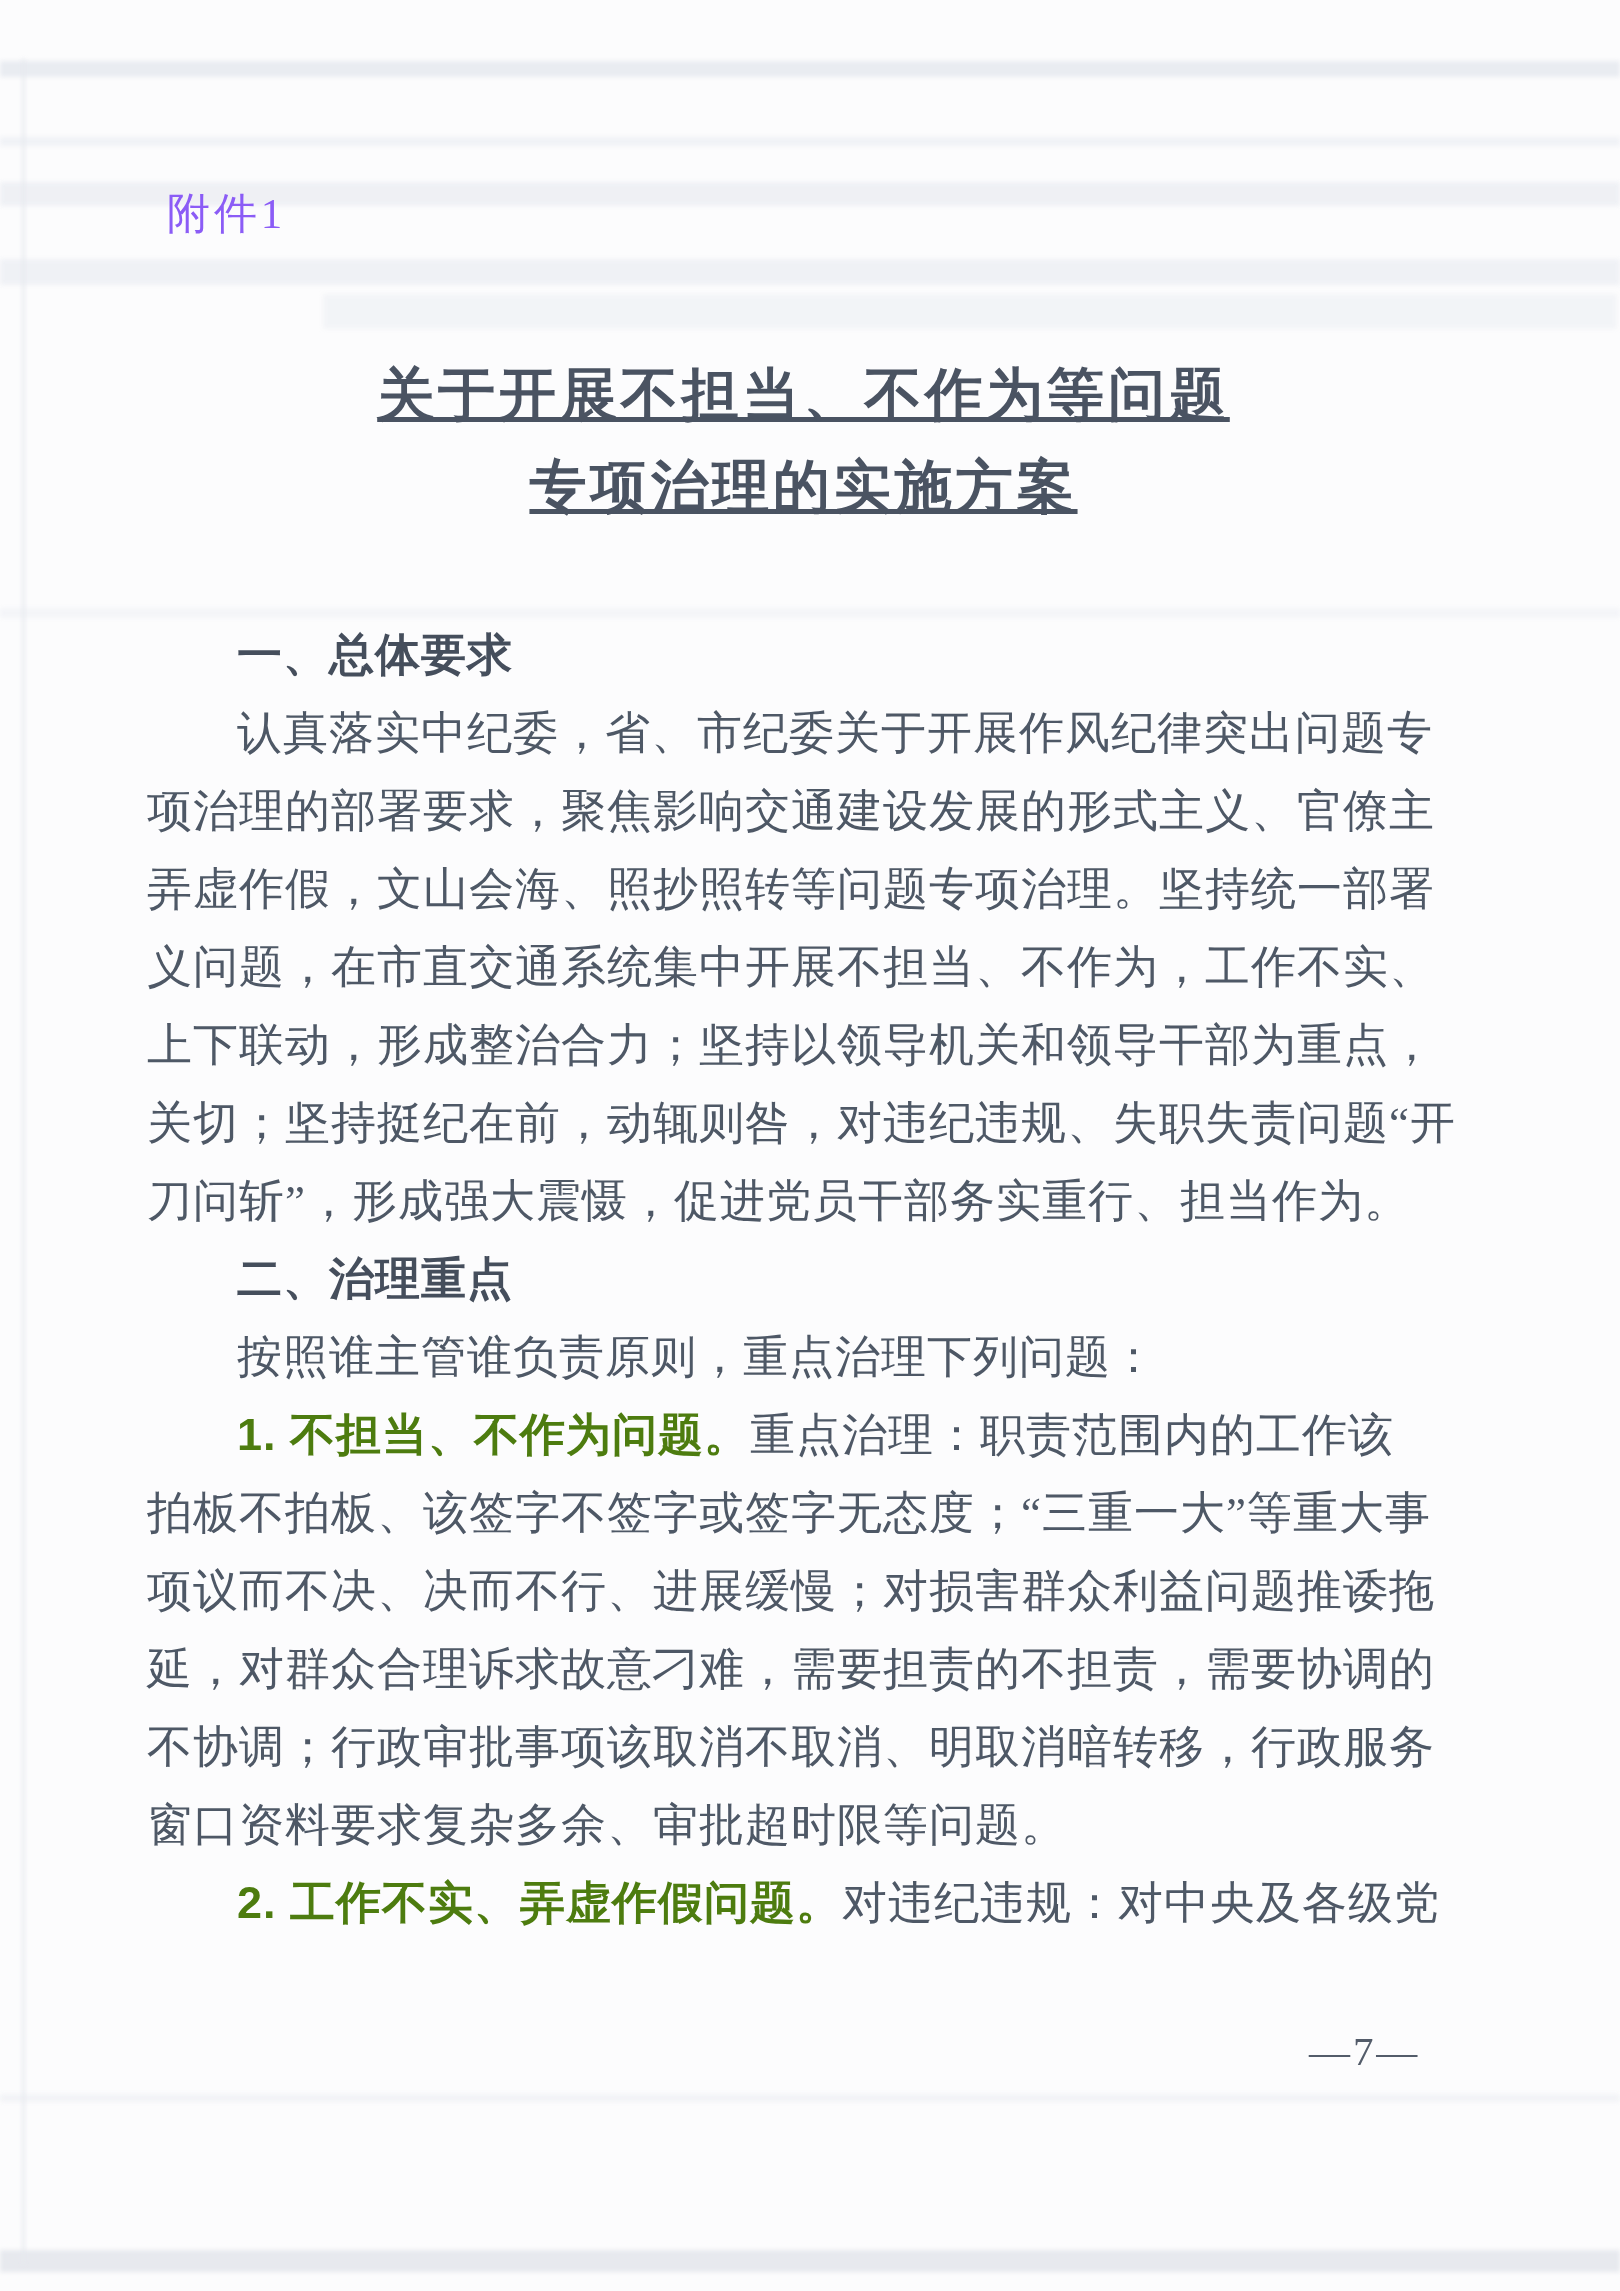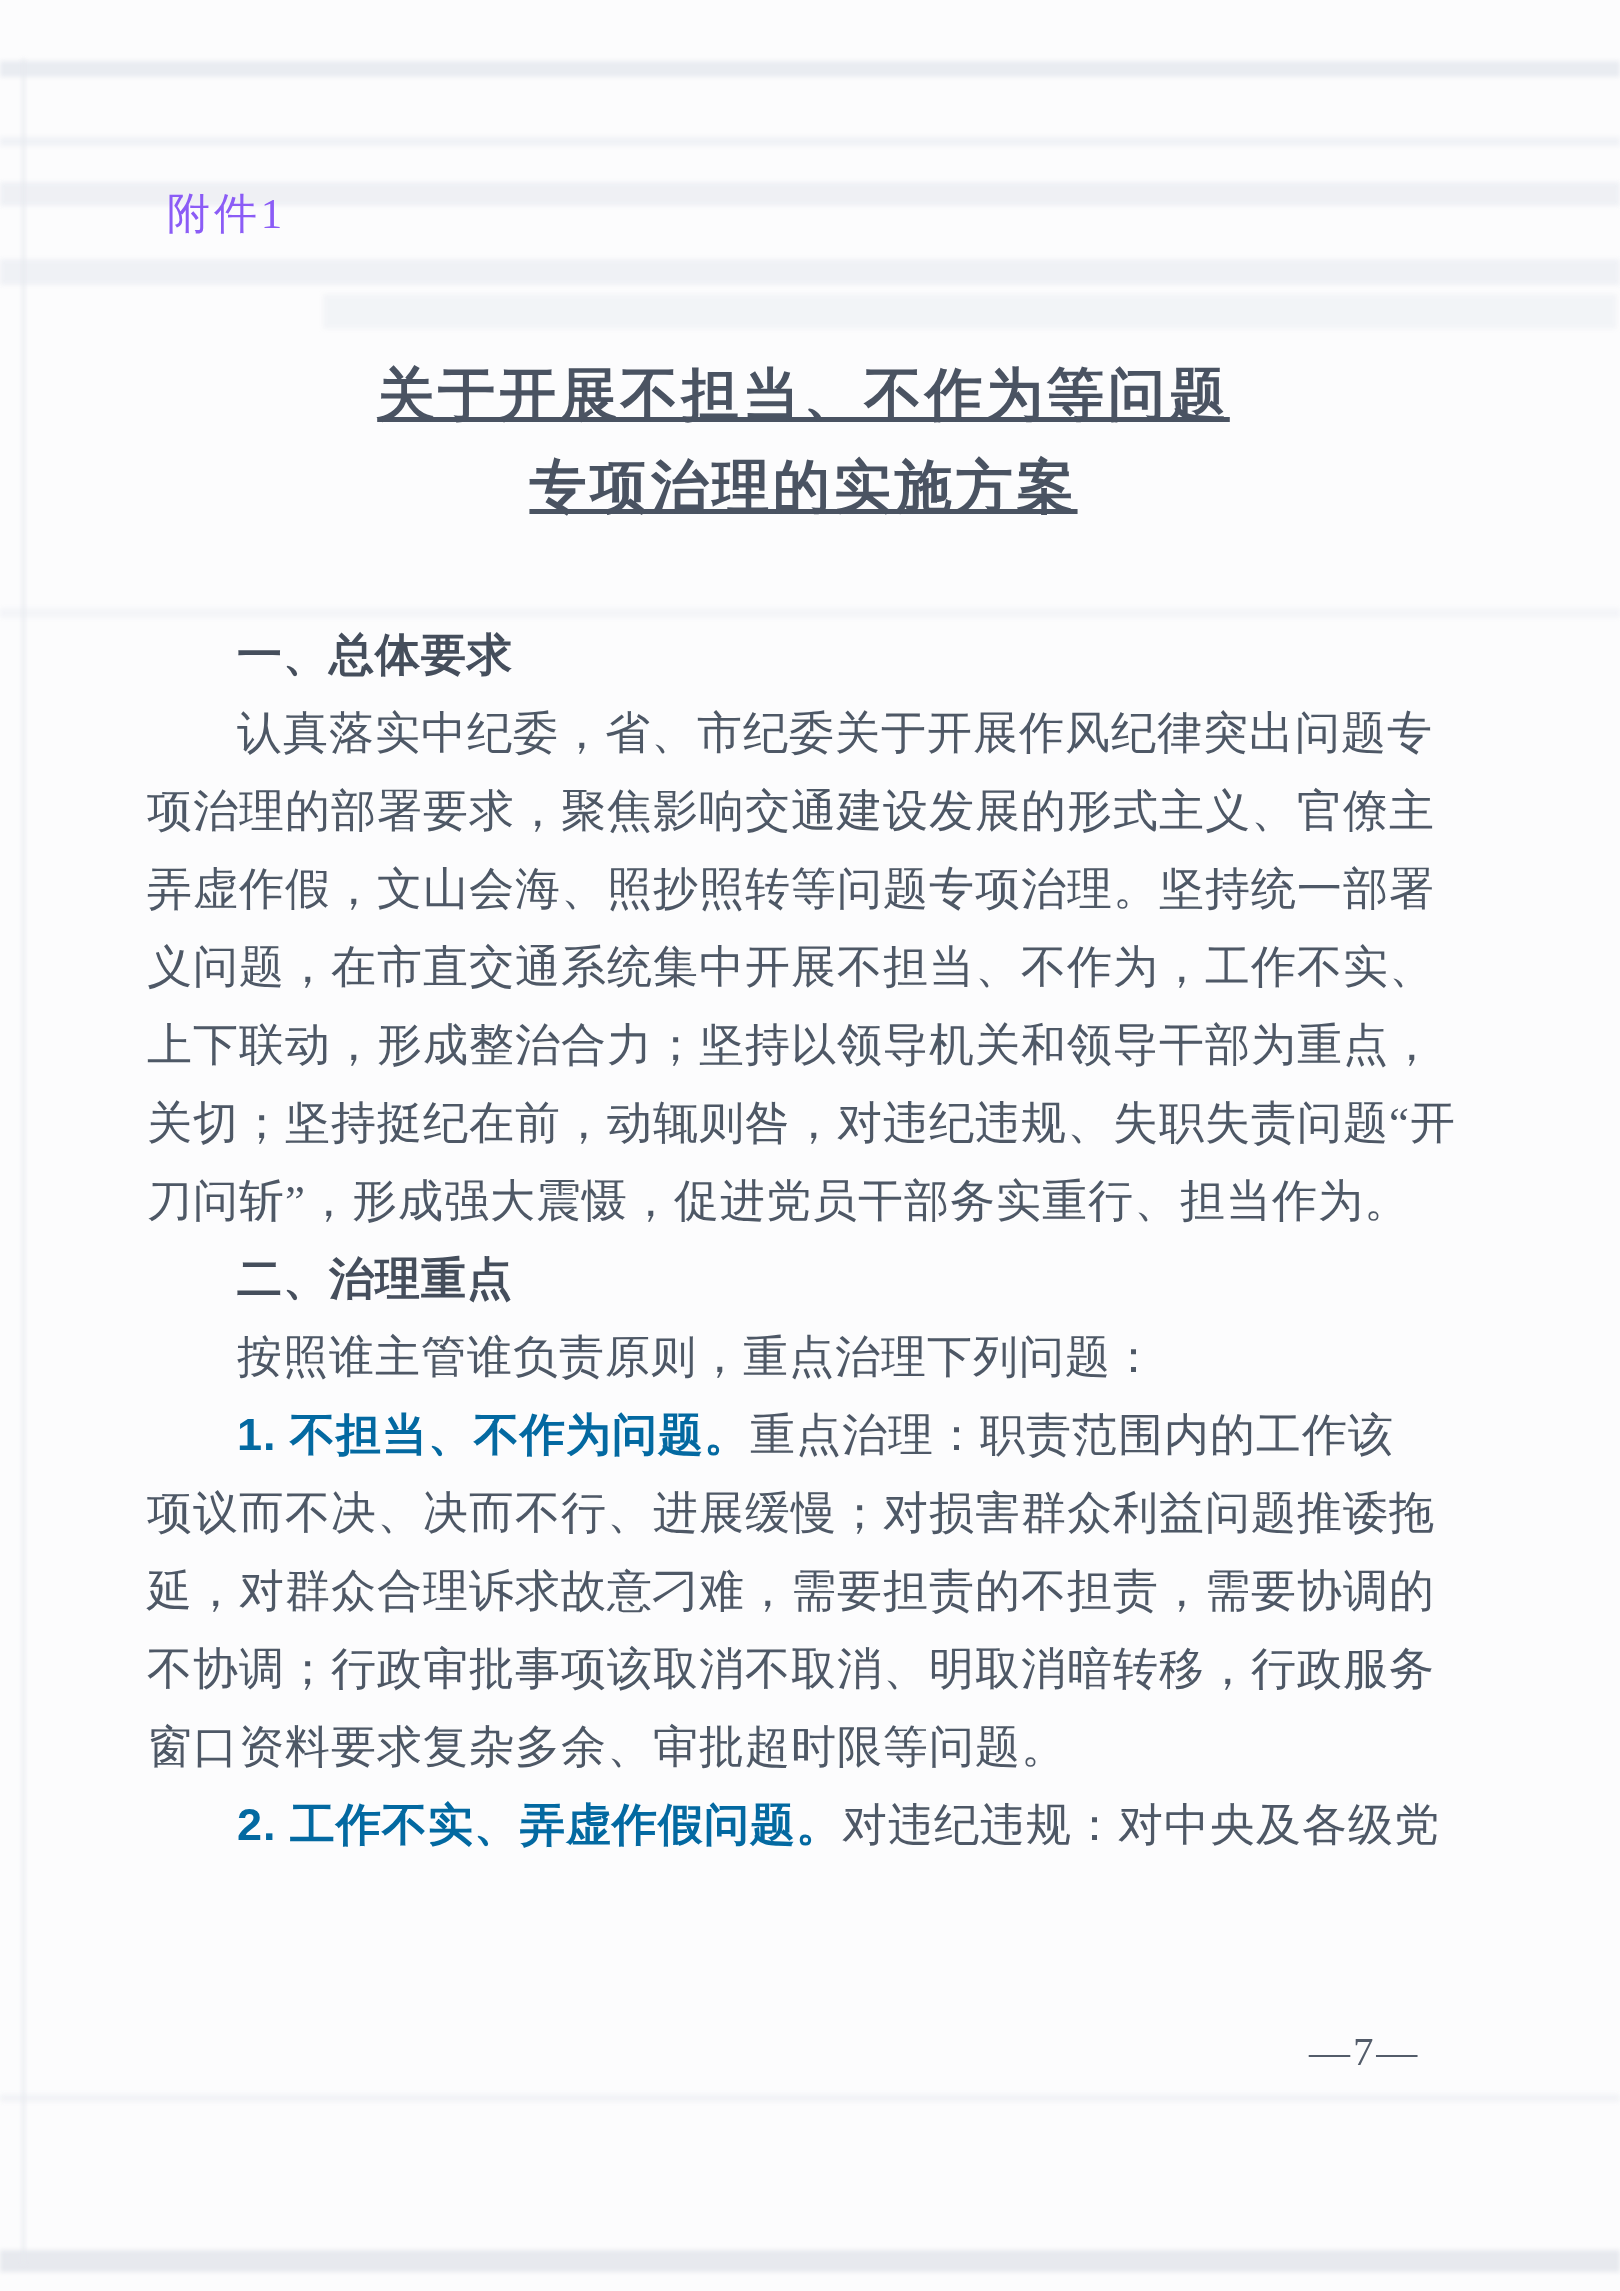--- a/index.html
+++ b/index.html
@@ -65,21 +65,21 @@
   .sec-heading {
     font-family: "Liberation Sans", "DejaVu Sans", sans-serif;
     font-weight: 700;
     color: #454e5c;
     text-indent: 2em;
     white-space: nowrap;
   }
   .lead {
     font-family: "Liberation Sans", "DejaVu Sans", sans-serif;
     font-weight: 700;
-    color: #0369a1;
+    color: #4d7c0f;
   }
   .page-number {
     position: absolute;
     left: 1309px;
     top: 2027px;
     font-size: 41px;
     letter-spacing: 2.9px;
     color: #535c6a;
   }
 </style>
@@ -113,20 +113,21 @@
     <div class="line">义问题，在市直交通系统集中开展不担当、不作为，工作不实、</div>
     <div class="line">上下联动，形成整治合力；坚持以领导机关和领导干部为重点，</div>
     <div class="line">关切；坚持挺纪在前，动辄则咎，对违纪违规、失职失责问题“开</div>
     <div class="line">刀问斩”，形成强大震慑，促进党员干部务实重行、担当作为。</div>
 
     <div class="sec-heading">二、治理重点</div>
 
     <div class="line indent">按照谁主管谁负责原则，重点治理下列问题：</div>
 
     <div class="line indent"><span class="lead">1. 不担当、不作为问题。</span><span>重点治理：职责范围内的工作该</span></div>
+    <div class="line">拍板不拍板、该签字不签字或签字无态度；“三重一大”等重大事</div>
     <div class="line">项议而不决、决而不行、进展缓慢；对损害群众利益问题推诿拖</div>
     <div class="line">延，对群众合理诉求故意刁难，需要担责的不担责，需要协调的</div>
     <div class="line">不协调；行政审批事项该取消不取消、明取消暗转移，行政服务</div>
     <div class="line">窗口资料要求复杂多余、审批超时限等问题。</div>
 
     <div class="line indent"><span class="lead">2. 工作不实、弄虚作假问题。</span><span>对违纪违规：对中央及各级党</span></div>
 
   </div>
 
   <div class="page-number">—7—</div>

